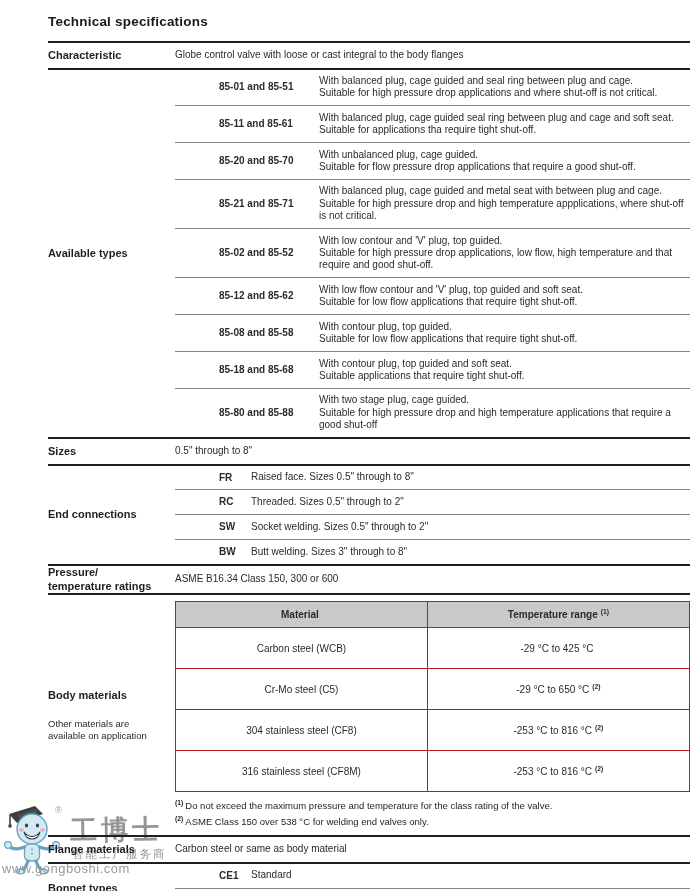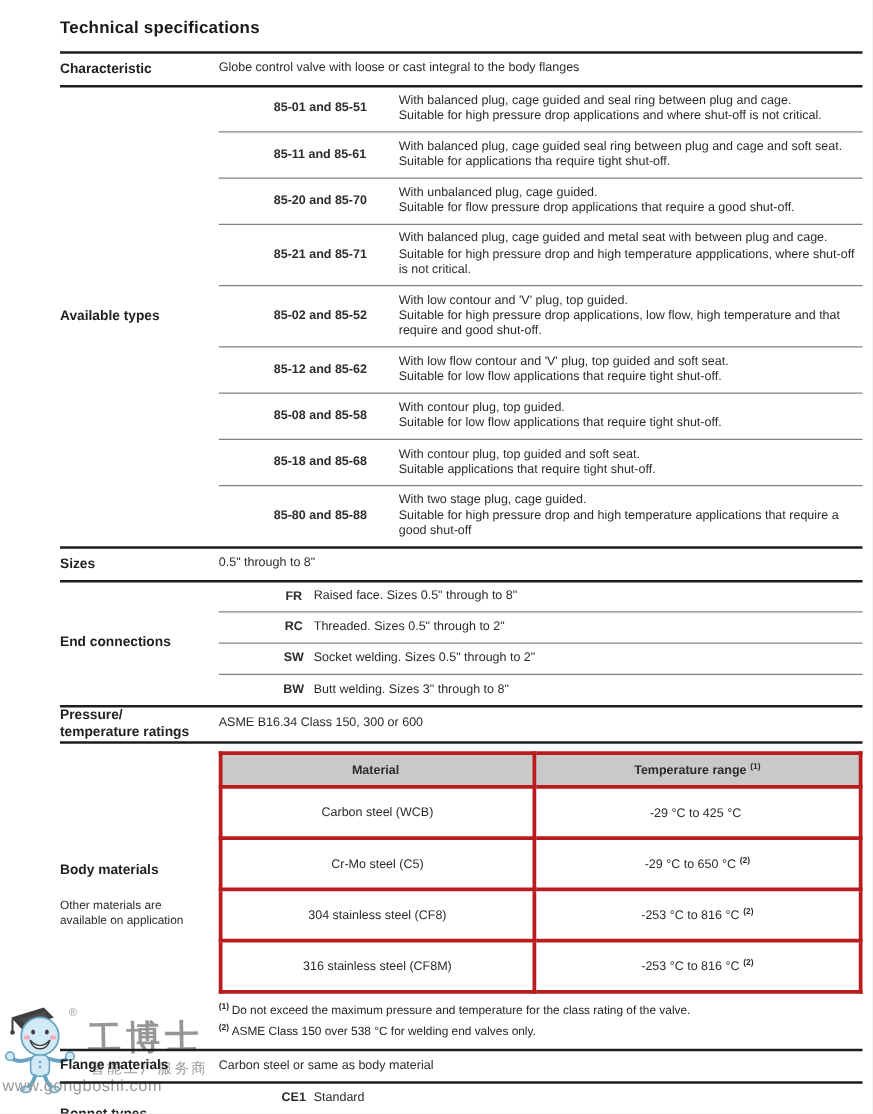--- a/index.html
+++ b/index.html
@@ -16,27 +16,27 @@
   .lbl {
     width:127px; flex-shrink:0; font-weight:bold; font-size:11px; color:#1f1f1f;
     line-height:13.5px; white-space:pre-line; padding-right:18px; align-self:center;
   }
   .lbl .note { font-weight:normal; font-size:9.5px; line-height:12px; margin-top:2px; color:#2b2b2b; }
   .content { flex:1; min-width:0; }
   .srow { padding:6px 0; font-size:10px; line-height:12.5px; }
   .trow { display:flex; padding:5.5px 0; }
   .trow + .trow { border-top:1px solid #838383; }
   .code { width:100px; flex-shrink:0; font-weight:bold; font-size:10px; line-height:12.4px; padding-top:0.5px; align-self:center;margin-left:44px; }
-  .code.narrow { width:32px;text-align:center; }
+  .code.narrow { width:32px; }
   .desc { flex:1; font-size:10px; line-height:12.4px; white-space:pre-line; }
   .pre { white-space:pre-line; }
 
   table.mat { width:100%; border-collapse:collapse; margin:6px 0 4px; }
   table.mat th, table.mat td {
-    border:3px solid #b91c1c; text-align:center; font-size:10px; padding:6px 16px;
+    border:1px solid #b91c1c; text-align:center; font-size:10px; padding:6px 16px;
   }
   table.mat th { background:#c9c9c9; font-weight:bold; height:26px; }
   table.mat td { height:41px; }
   table.mat .c1 { width:49%; }
   sup.mark { font-size:6.8px; vertical-align:super; font-weight:bold; margin-left:3px; letter-spacing:0; }
   .footnotes { margin:3px 0 7px; font-size:9.5px; line-height:13px; color:#1f1f1f; }
   .footnotes sup.mark { margin-left:0; margin-right:2px; }
 
   
   .watermark { position:absolute; left:0; top:0; width:698px; height:891px; z-index:1; pointer-events:none; }

